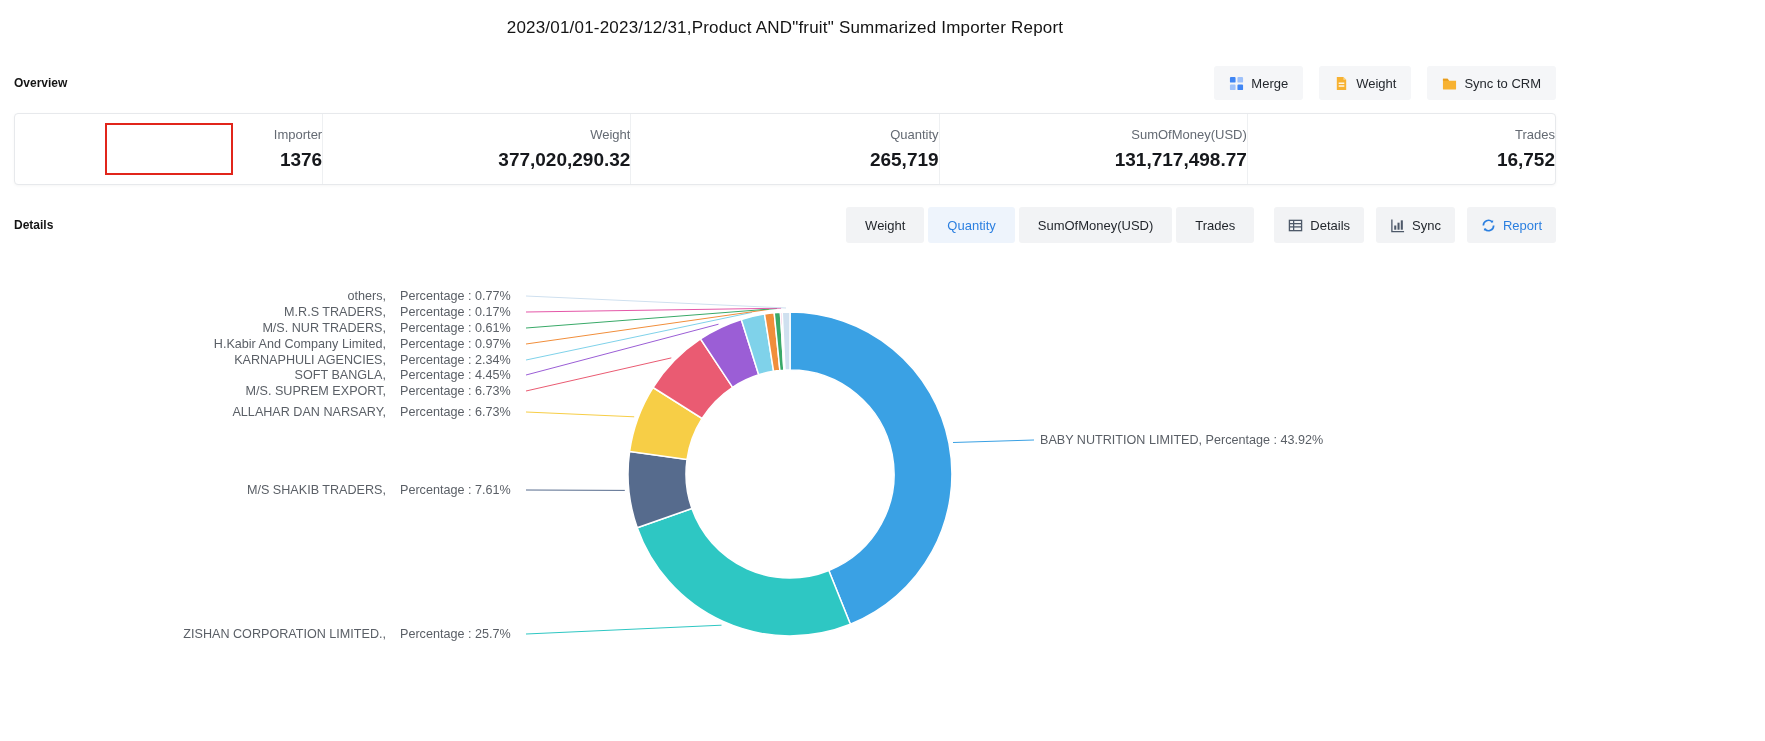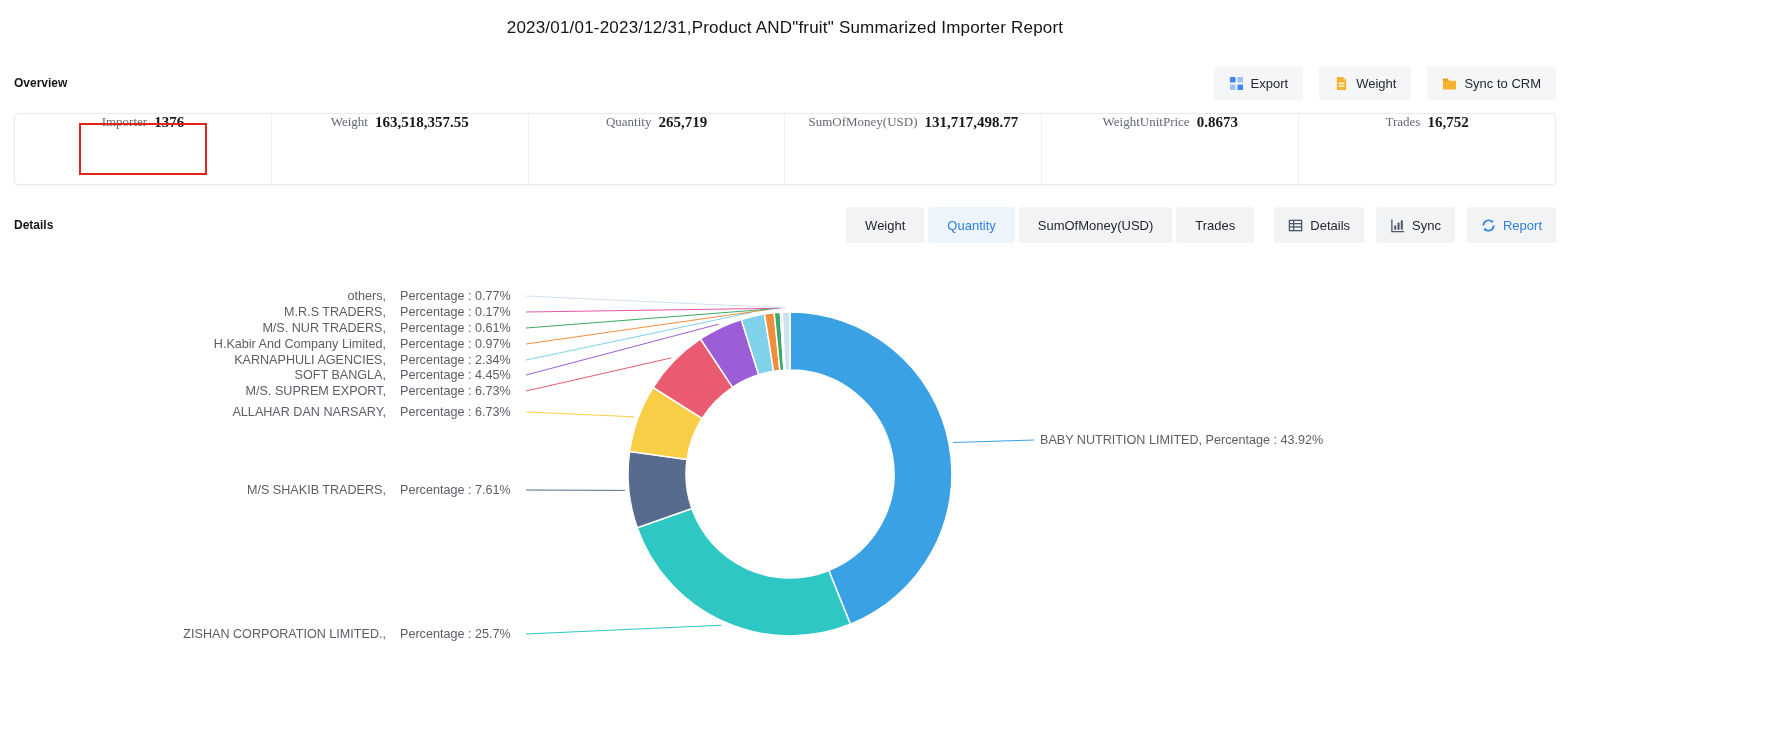--- a/index.html
+++ b/index.html
@@ -27,26 +27,26 @@
     font-family:inherit; font-size:13px; color:#24282e; cursor:pointer;
   }
   .btn-icon { display:inline-flex; line-height:0; }
 
   .stats-bar {
     margin-top:13px; height:72px; display:flex;
     border:1px solid #e7e9ec; border-radius:4px;
     box-shadow:0 1px 3px rgba(0,0,0,.04); background:#fff;
   }
   .stat {
-    flex:1; position:relative; display:flex; flex-direction:row;
-    align-items:flex-start; justify-content:center; gap:7px;font-family:Liberation Serif, serif;
+    flex:1; position:relative; display:flex; flex-direction:column;
+    align-items:flex-end; justify-content:center; gap:7px;
   }
   .stat + .stat { border-left:1px solid #eef0f2; }
   .stat-label { font-size:13px; color:#646a73; }
-  .stat-value { font-size:15px; font-weight:700; color:#16181c; }
+  .stat-value { font-size:19px; font-weight:700; color:#16181c; }
   .highlight-box {
     position:absolute; left:50%; top:50%; transform:translate(-50%,-50%);
     width:128px; height:52px; border:2px solid #e1251b; pointer-events:none;
   }
 
   .details-row { margin-top:22px; }
   .tab-groups { display:flex; align-items:center; gap:20px; }
   .metric-tabs { display:flex; gap:4px; }
   .m-tab {
     height:36px; padding:0 19px; border:none; border-radius:3px;
@@ -77,21 +77,21 @@
     <div class="actions">
         <button class="btn">
           <span class="btn-icon">
             <svg width="15" height="15" viewBox="0 0 16 16">
               <rect x="1" y="1" width="6" height="6" rx="1" fill="#4086f4"></rect>
               <rect x="9" y="1" width="6" height="6" rx="1" fill="#9ec1fa"></rect>
               <rect x="1" y="9" width="6" height="6" rx="1" fill="#9ec1fa"></rect>
               <rect x="9" y="9" width="6" height="6" rx="1" fill="#4086f4"></rect>
             </svg>
           </span>
-          <span>Export</span>
+          <span>Merge</span>
         </button>
         <button class="btn">
           <span class="btn-icon">
             <svg width="15" height="15" viewBox="0 0 16 16">
               <path d="M3 1h7l3 3v11H3z" fill="#f7b232"></path>
               <path d="M10 1v3h3z" fill="#fbd890"></path>
               <rect x="5" y="7" width="6" height="1.4" fill="#fff"></rect>
               <rect x="5" y="10" width="6" height="1.4" fill="#fff"></rect>
             </svg>
           </span>
@@ -110,33 +110,29 @@
   </div>
 
   <div class="stats-bar">
       <div class="stat">
         <div class="highlight-box"></div>
         <div class="stat-label">Importer</div>
         <div class="stat-value">1376</div>
       </div>
       <div class="stat">
         <div class="stat-label">Weight</div>
-        <div class="stat-value">163,518,357.55</div>
+        <div class="stat-value">377,020,290.32</div>
       </div>
       <div class="stat">
         <div class="stat-label">Quantity</div>
         <div class="stat-value">265,719</div>
       </div>
       <div class="stat">
         <div class="stat-label">SumOfMoney(USD)</div>
         <div class="stat-value">131,717,498.77</div>
-      </div>
-      <div class="stat">
-        <div class="stat-label">WeightUnitPrice</div>
-        <div class="stat-value">0.8673</div>
       </div>
       <div class="stat">
         <div class="stat-label">Trades</div>
         <div class="stat-value">16,752</div>
       </div>
     </div>
 
   <div class="section-row details-row">
     <h2 class="section-heading">Details</h2>
     <div class="tab-groups">

